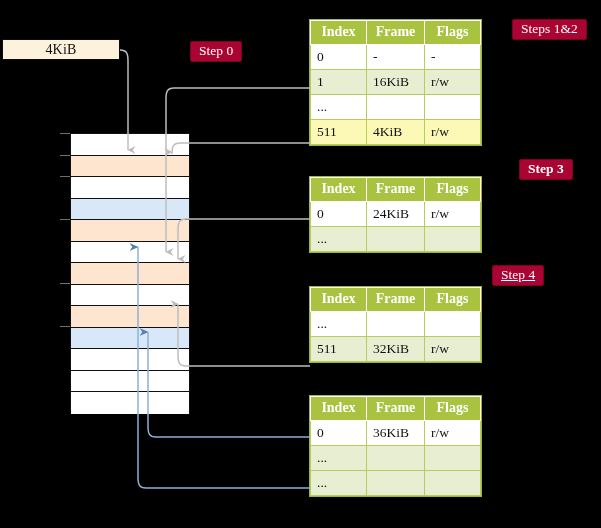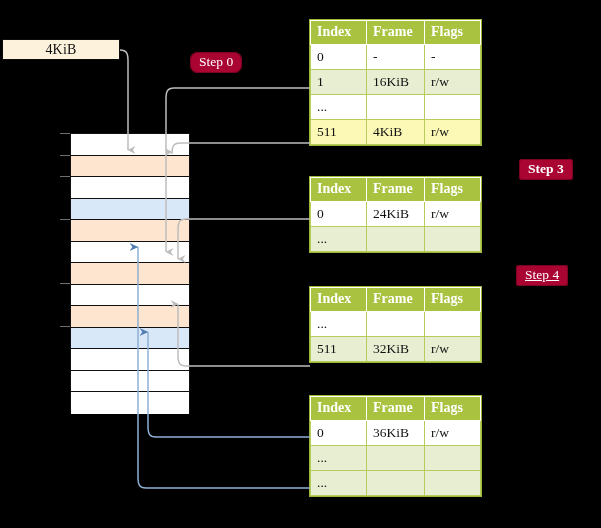--- a/index.html
+++ b/index.html
@@ -81,21 +81,21 @@
     border-collapse: collapse;
     background: #ffffff;
     font-size: 13.5px;
     color: #111111;
     table-layout: fixed;
   }
   .ptable th {
     background: #a9c23f;
     color: #ffffff;
     font-weight: bold;
-    text-align: left;
+    text-align: center;
     padding: 3px 6px 4px 6px;
     border: 1px solid #ffffff;
     font-size: 14px;
   }
   .ptable td {
     border: 1px solid #b6cd5d;
     padding: 2px 6px 3px 6px;
     height: 25px;
     vertical-align: middle;
     white-space: nowrap;
@@ -118,27 +118,30 @@
 </style>
 </head>
 <body>
 
 <div id="stage">
 
   <div class="pagebox" style="left:2px; top:39px; width:118px; height:21px;">
     <span>4KiB</span>
   </div>
 
-  <div class="badge" style="left:190px; top:52px;border-radius:8px;">
+  <div class="badge" style="left:190px; top:41px;">
     <span>Step 0</span>
+  </div>
+  <div class="badge" style="left:512px; top:19px;">
+    <span>Steps 1&amp;2</span>
   </div>
   <div class="badge" style="left:519px; top:159px;font-weight:bold;">
     <span>Step 3</span>
   </div>
-  <div class="badge" style="left:516px; top:265px;text-decoration:underline;">
+  <div class="badge" style="left:492px; top:265px;text-decoration:underline;">
     <span>Step 4</span>
   </div>
 
   <div class="memcol" id="memcol">
       <div class="memrow" style="top: 0px; height: 21.5385px;"></div>
       <div class="memrow peach" style="top: 21.5385px; height: 21.5385px;"></div>
       <div class="memrow" style="top: 43.0769px; height: 21.5385px;"></div>
       <div class="memrow blue" style="top: 64.6154px; height: 21.5385px;"></div>
       <div class="memrow peach" style="top: 86.1538px; height: 21.5385px;"></div>
       <div class="memrow" style="top: 107.692px; height: 21.5385px;"></div>

